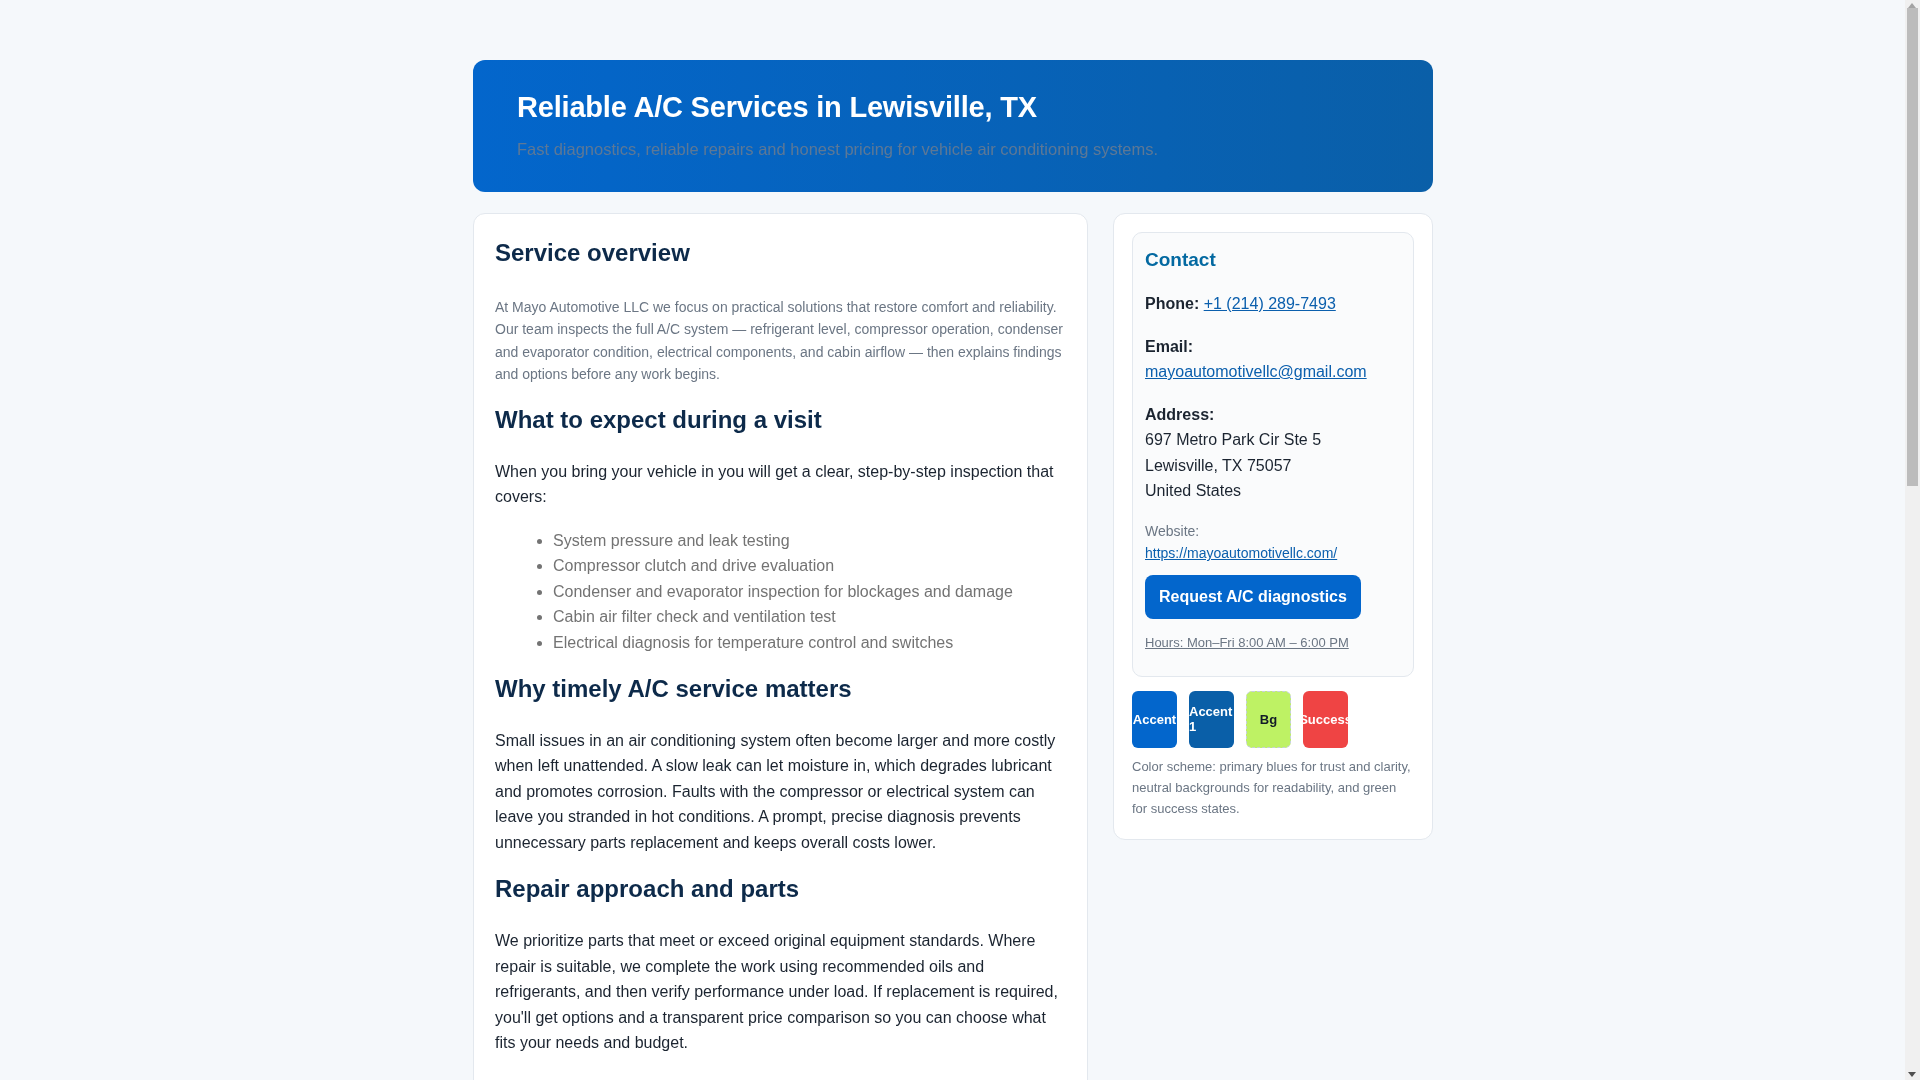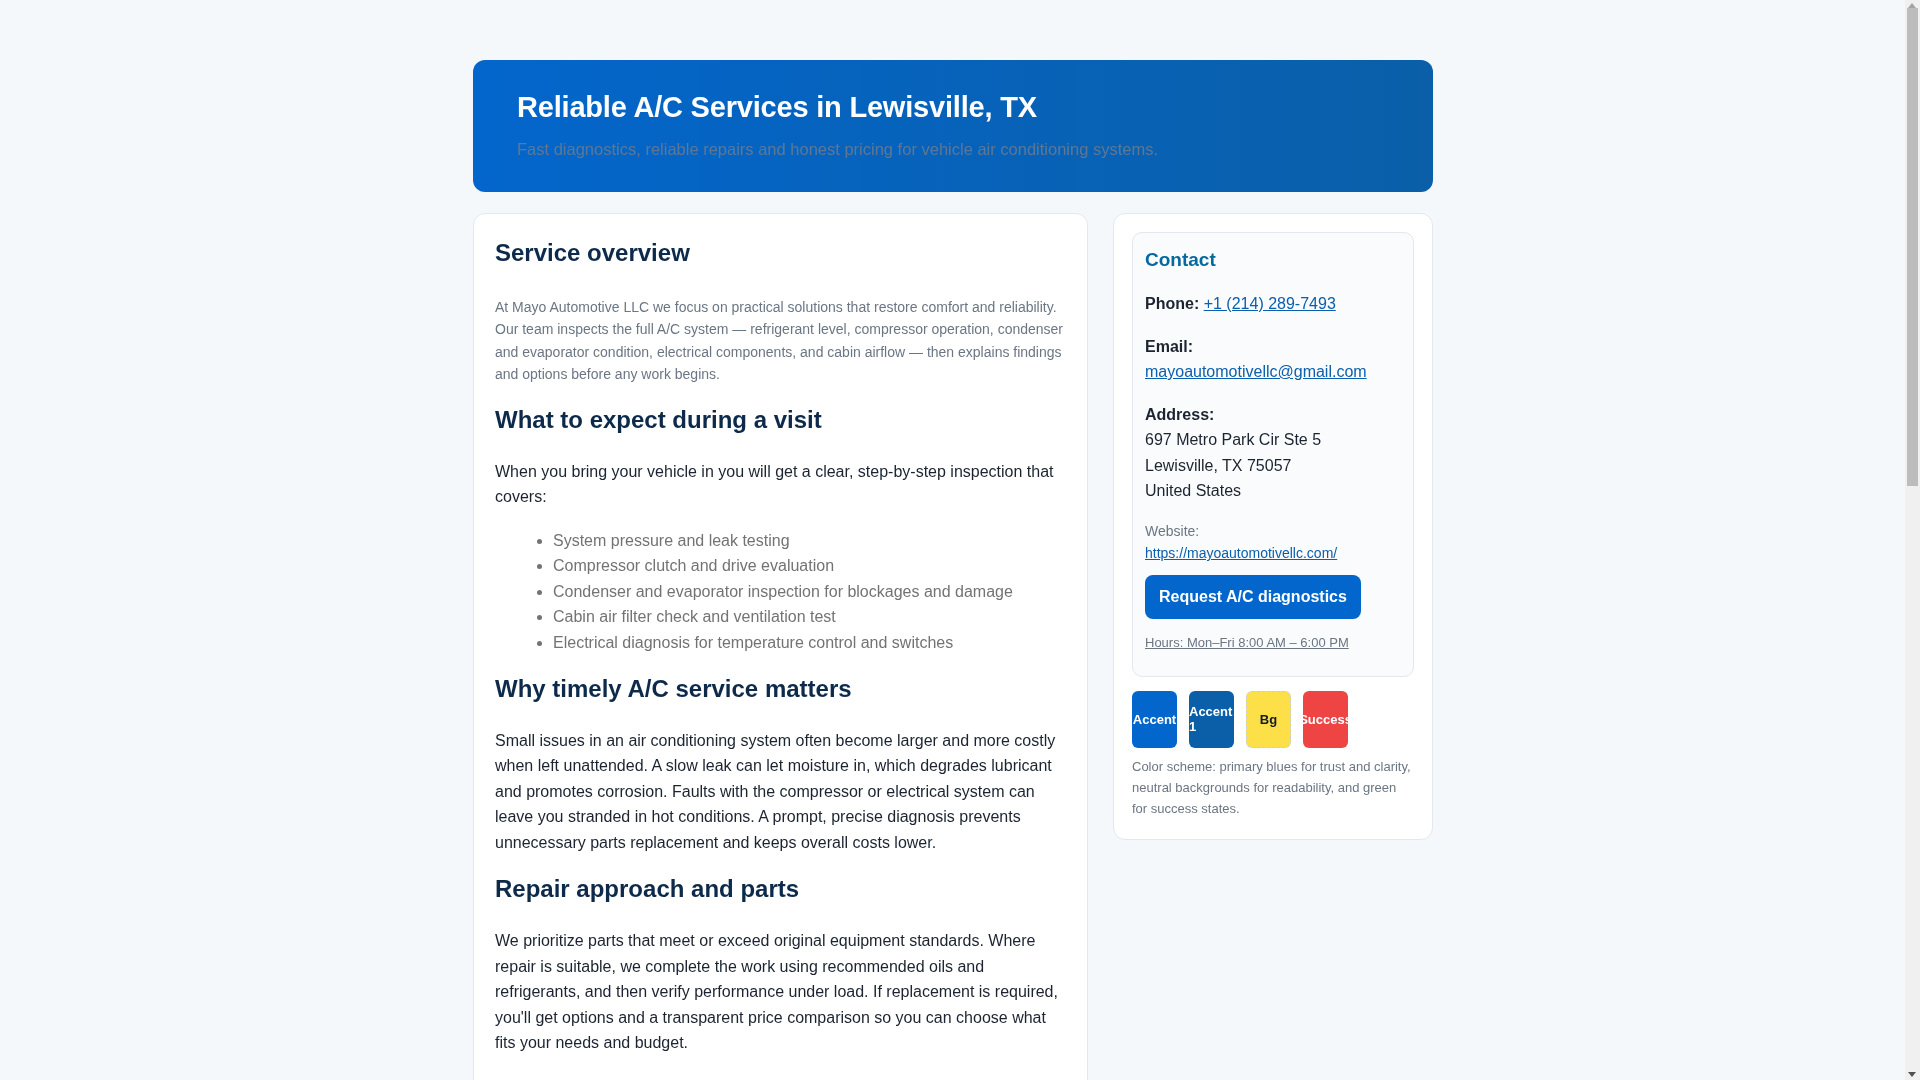--- a/index.html
+++ b/index.html
@@ -143,21 +143,21 @@
         <div class="web-link"><a>https://mayoautomotivellc.com/</a></div>
 
         <button class="btn">Request A/C diagnostics</button>
 
         <div class="hours">Hours: Mon–Fri 8:00 AM – 6:00 PM</div>
       </div>
 
       <div class="swatches">
         <div class="swatch" style="background:#0366cc">Accent</div>
         <div class="swatch" style="background:#0a5fa8">Accent 1</div>
-        <div class="swatch bg" style="background:#fde047">Bg</div>
+        <div class="swatch bg" style="background:#bef264">Bg</div>
         <div class="swatch" style="background:#ef4444">Success</div>
       </div>
       <p class="scheme-note">Color scheme: primary blues for trust and clarity, neutral backgrounds for readability, and green for success states.</p>
     </aside>
   </div>
 </div>
 
 <div class="scrollbar">
   <div class="scroll-arrow-up"></div>
   <div class="scroll-thumb"></div>

